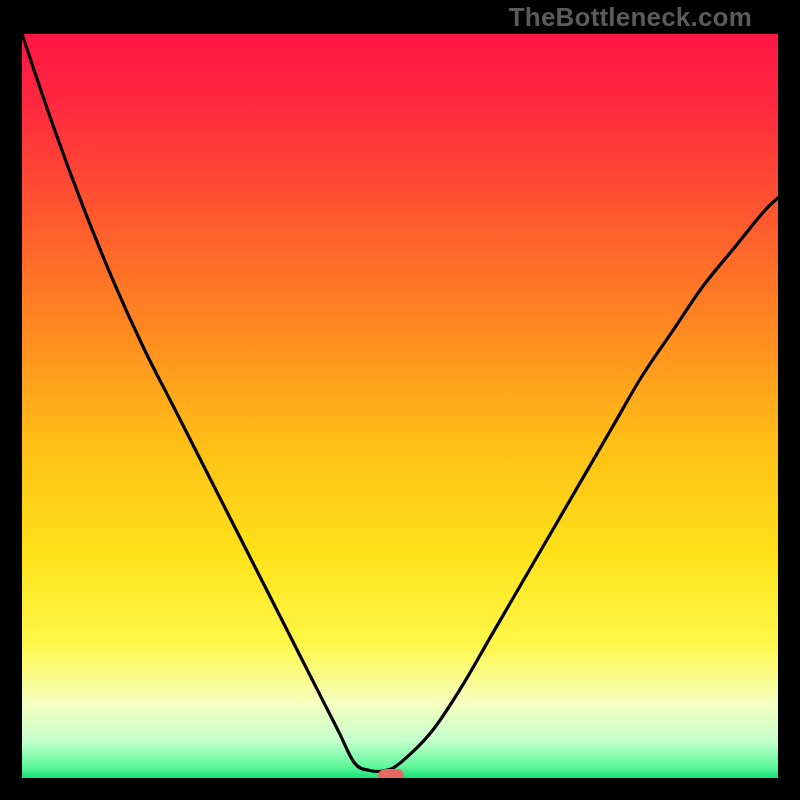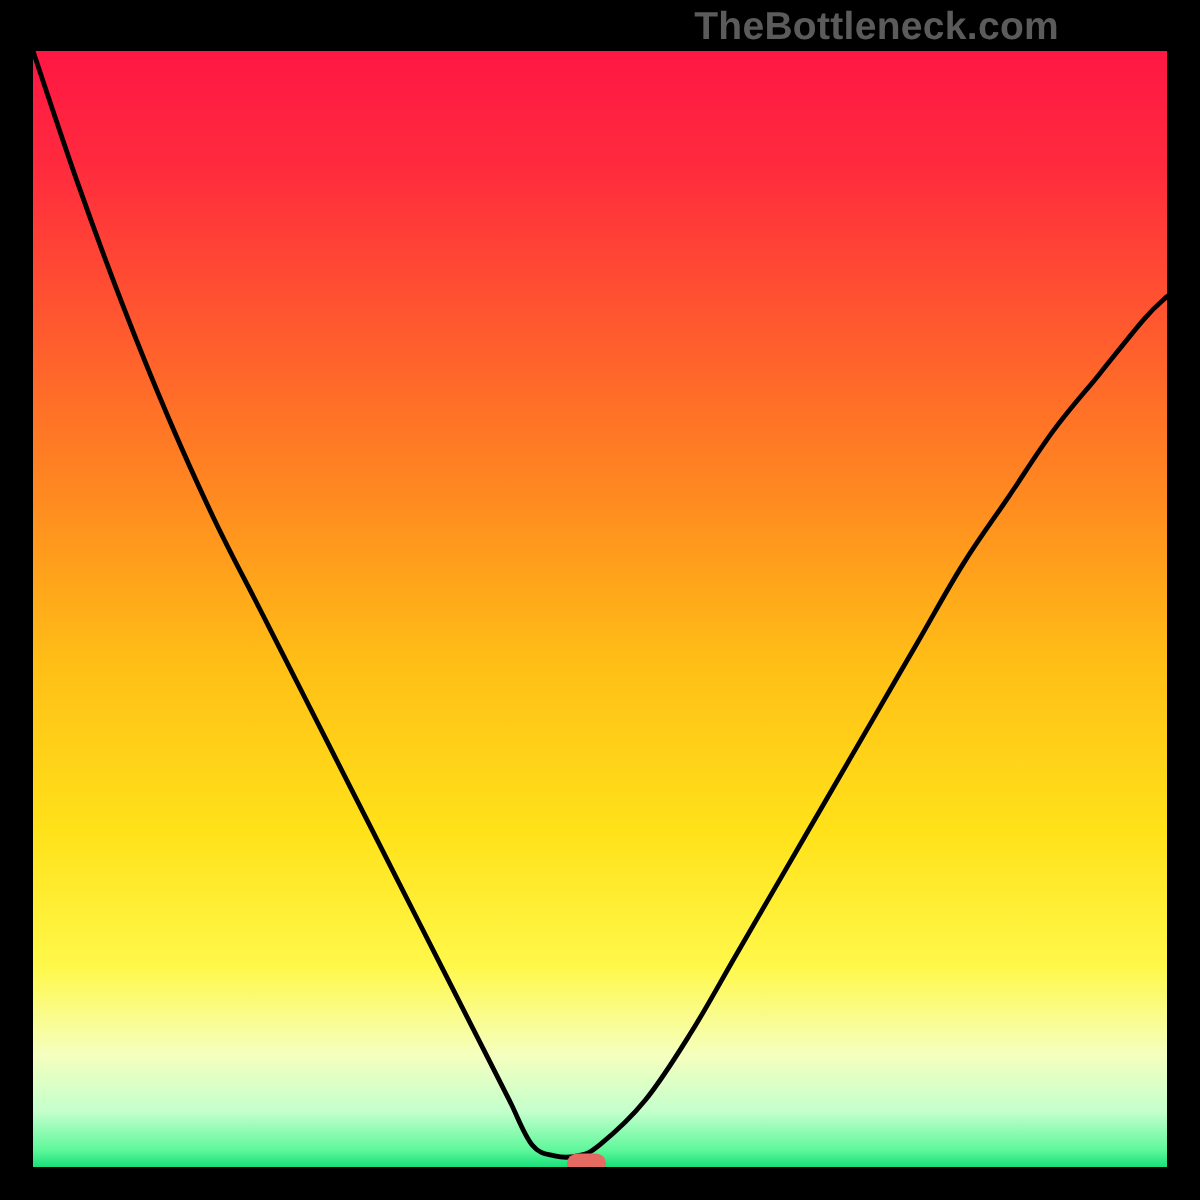--- a/index.html
+++ b/index.html
@@ -11,20 +11,21 @@
     font-family: Arial, Helvetica, sans-serif;
     background: #000;
   }
   .frame {
     position: absolute;
     left: 0;
     top: 0;
     width: 716px;
     height: 800px;
     background: #000;
+    padding-left: 46px;
   }
   .watermark {
     position: absolute;
     top: 2px;
     right: 10px;
     color: #5b5b5b;
     font-size: 26px;
     font-weight: 600;
     letter-spacing: 0.2px;
     z-index: 10;

